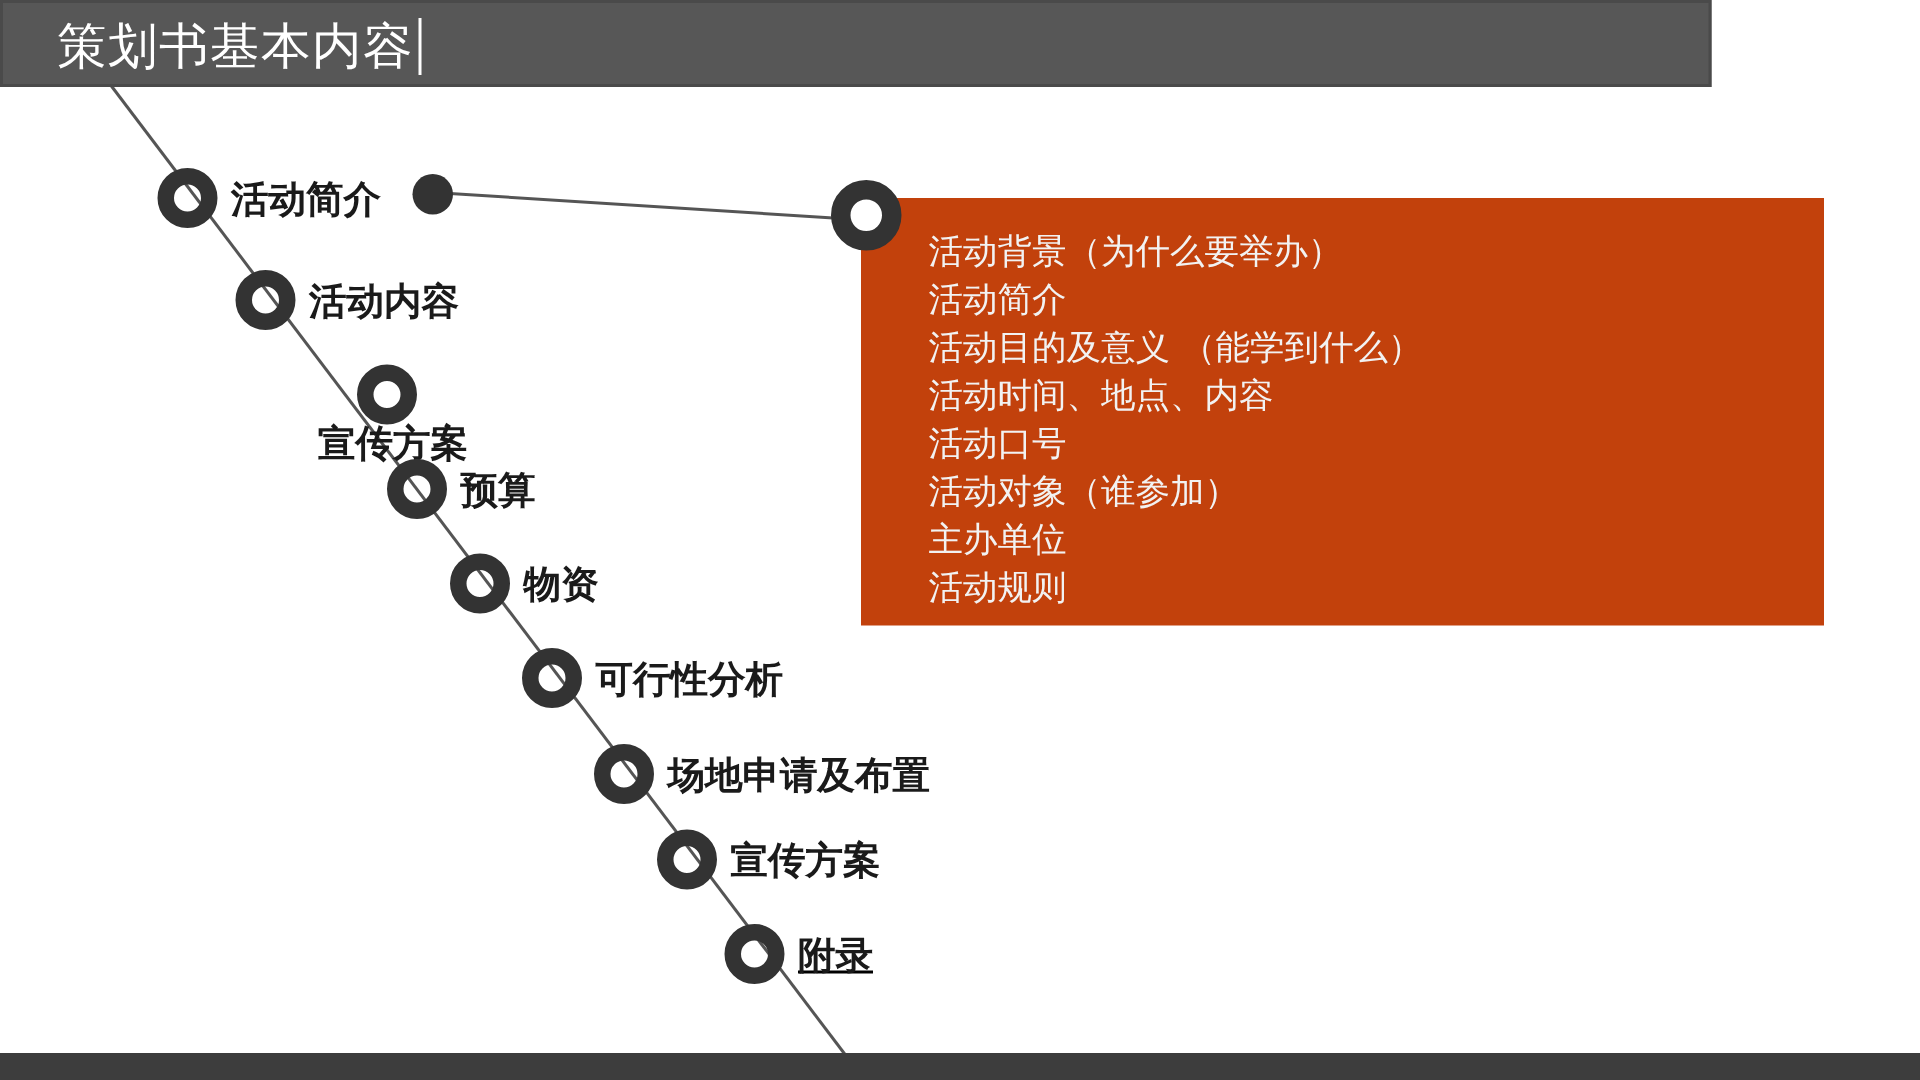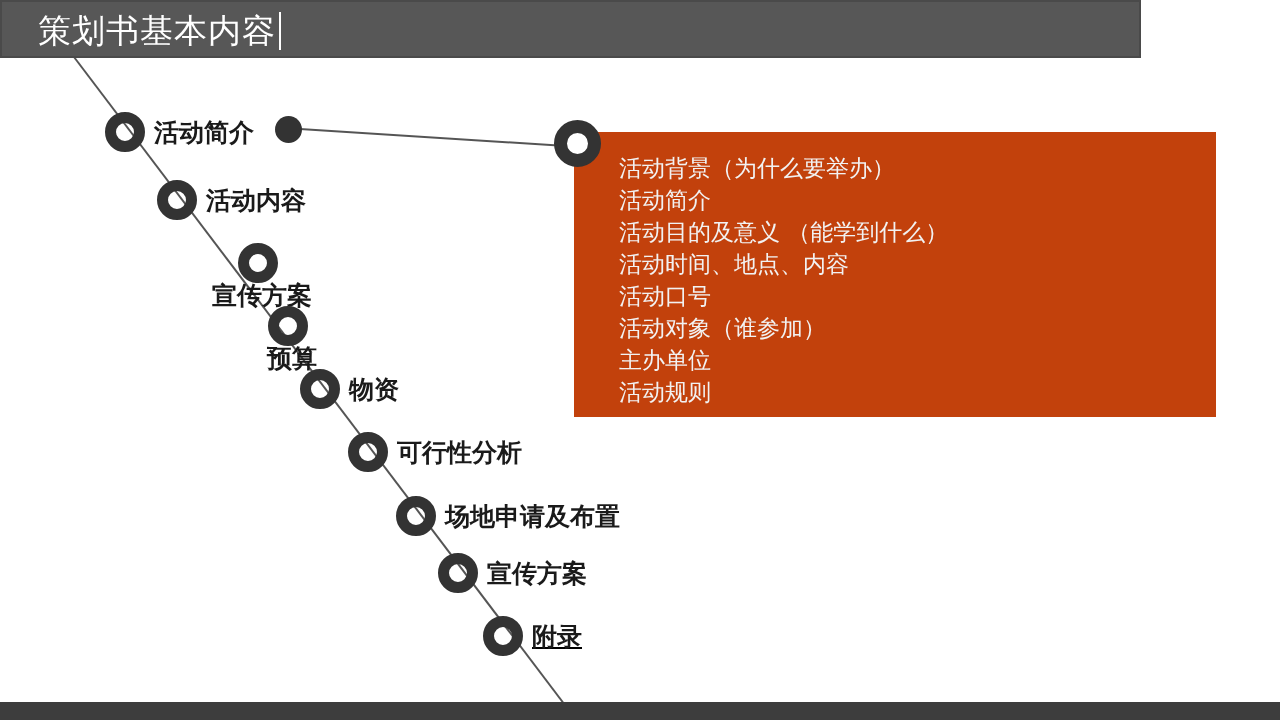--- a/index.html
+++ b/index.html
@@ -162,21 +162,21 @@
   <div class="node" style="left:157px; top:180px;">
     <div class="node-ring"></div>
     <div class="node-label">活动内容</div>
   </div>
 
   <div class="node" style="left:203px; top:243px;flex-direction:column;">
     <div class="node-ring"></div>
     <div class="node-label">宣传方案</div>
   </div>
 
-  <div class="node" style="left:258px; top:306px;flex-direction:column;">
+  <div class="node" style="left:258px; top:306px;">
     <div class="node-ring"></div>
     <div class="node-label">预算</div>
   </div>
 
   <div class="node" style="left:300px; top:369px;">
     <div class="node-ring"></div>
     <div class="node-label">物资</div>
   </div>
 
   <div class="node" style="left:396px; top:496px;">

